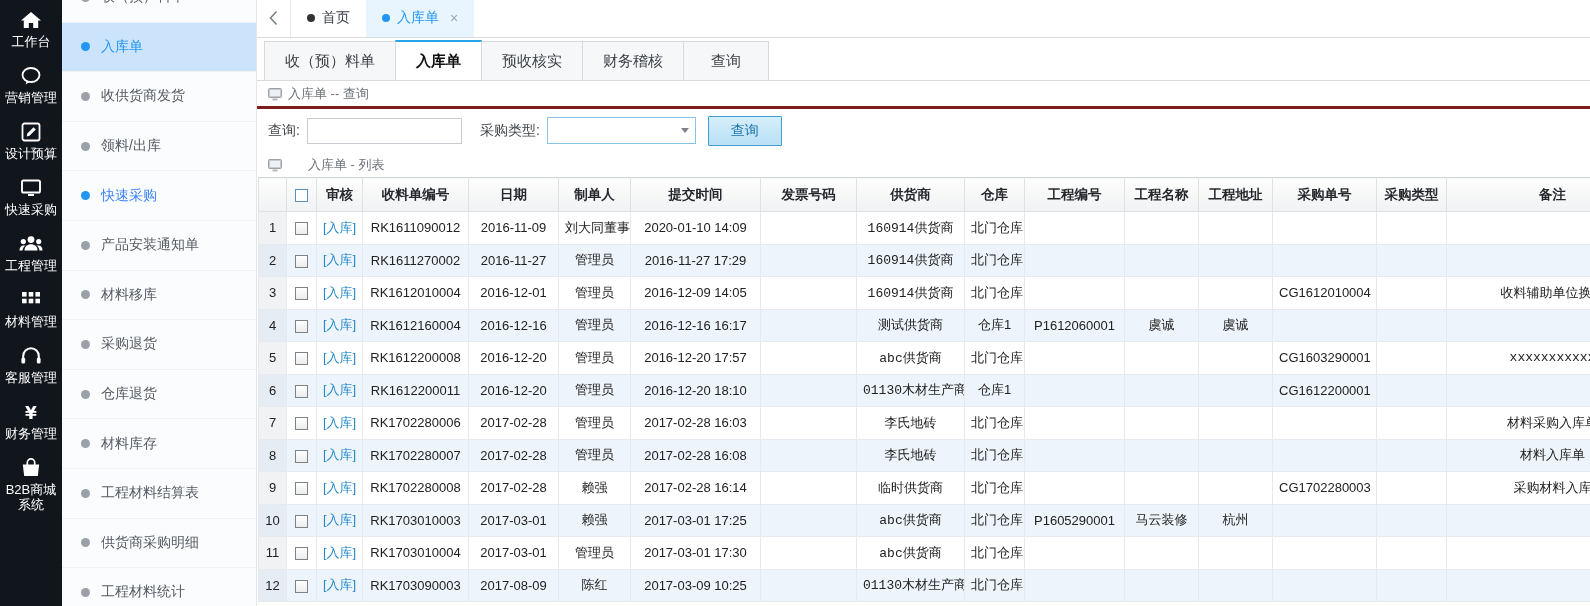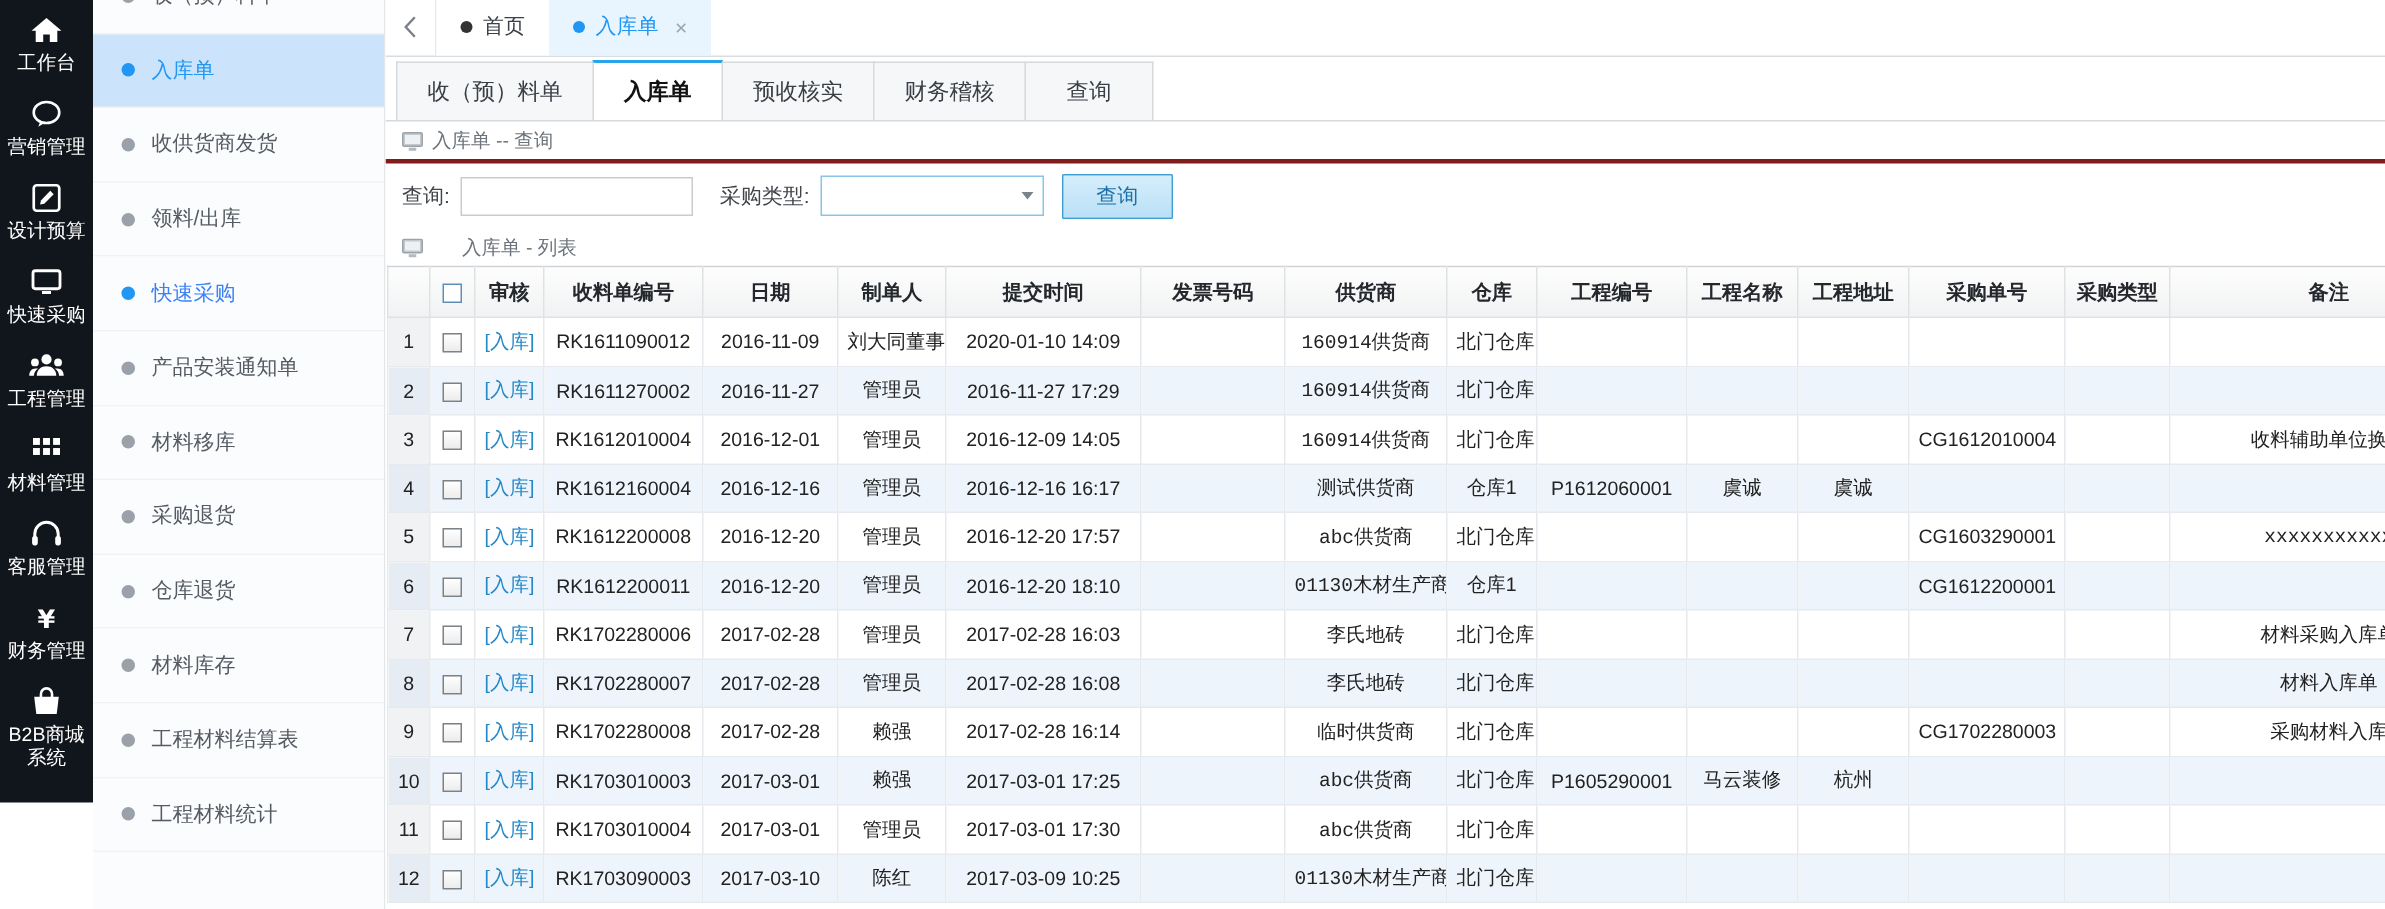--- a/index.html
+++ b/index.html
@@ -7,21 +7,21 @@
     margin: 0; padding: 0;
     width: 1590px; height: 606px;
     overflow: hidden;
     font-family: "Liberation Sans", "DejaVu Sans", sans-serif;
     background: #fff;
   }
   #app { position: relative; width: 1590px; height: 606px; display: flex; }
 
   
   .rail {
-    width: 62px; min-width: 62px; height: 535px;
+    width: 62px; min-width: 62px; height: 606px;
     background: #11151c;
     display: flex; flex-direction: column;
     align-items: center;
     overflow: hidden;
   }
   .rail-item {
     width: 62px;
     padding: 9px 0 7px 0;
     display: flex; flex-direction: column; align-items: center;
     cursor: pointer;
@@ -361,20 +361,24 @@
           <span class="dot"></span>
           <span>仓库退货</span>
         </div>
         <div class="menu-item">
           <span class="dot"></span>
           <span>材料库存</span>
         </div>
         <div class="menu-item">
           <span class="dot"></span>
           <span>工程材料结算表</span>
+        </div>
+        <div class="menu-item">
+          <span class="dot"></span>
+          <span>供货商采购明细</span>
         </div>
         <div class="menu-item">
           <span class="dot"></span>
           <span>工程材料统计</span>
         </div>
       </div>
     </div>
 
   <div class="main">
 
@@ -685,21 +689,21 @@
               <td class="lft"><span></span></td>
               <td><span></span></td>
               <td><span></span></td>
               <td class="lft"><span></span></td>
             </tr>
             <tr class="even">
               <td class="idx"><span>12</span></td>
               <td><span class="cbx"></span></td>
               <td><span class="lnk">[入库]</span></td>
               <td><span>RK1703090003</span></td>
-              <td><span>2017-03-10</span></td>
+              <td><span>2017-08-09</span></td>
               <td><span>陈红</span></td>
               <td><span>2017-03-09 10:25</span></td>
               <td><span></span></td>
               <td class="lft"><span>01130木材生产商</span></td>
               <td><span>北门仓库</span></td>
               <td><span></span></td>
               <td class="lft"><span></span></td>
               <td class="lft"><span></span></td>
               <td><span></span></td>
               <td><span></span></td>

